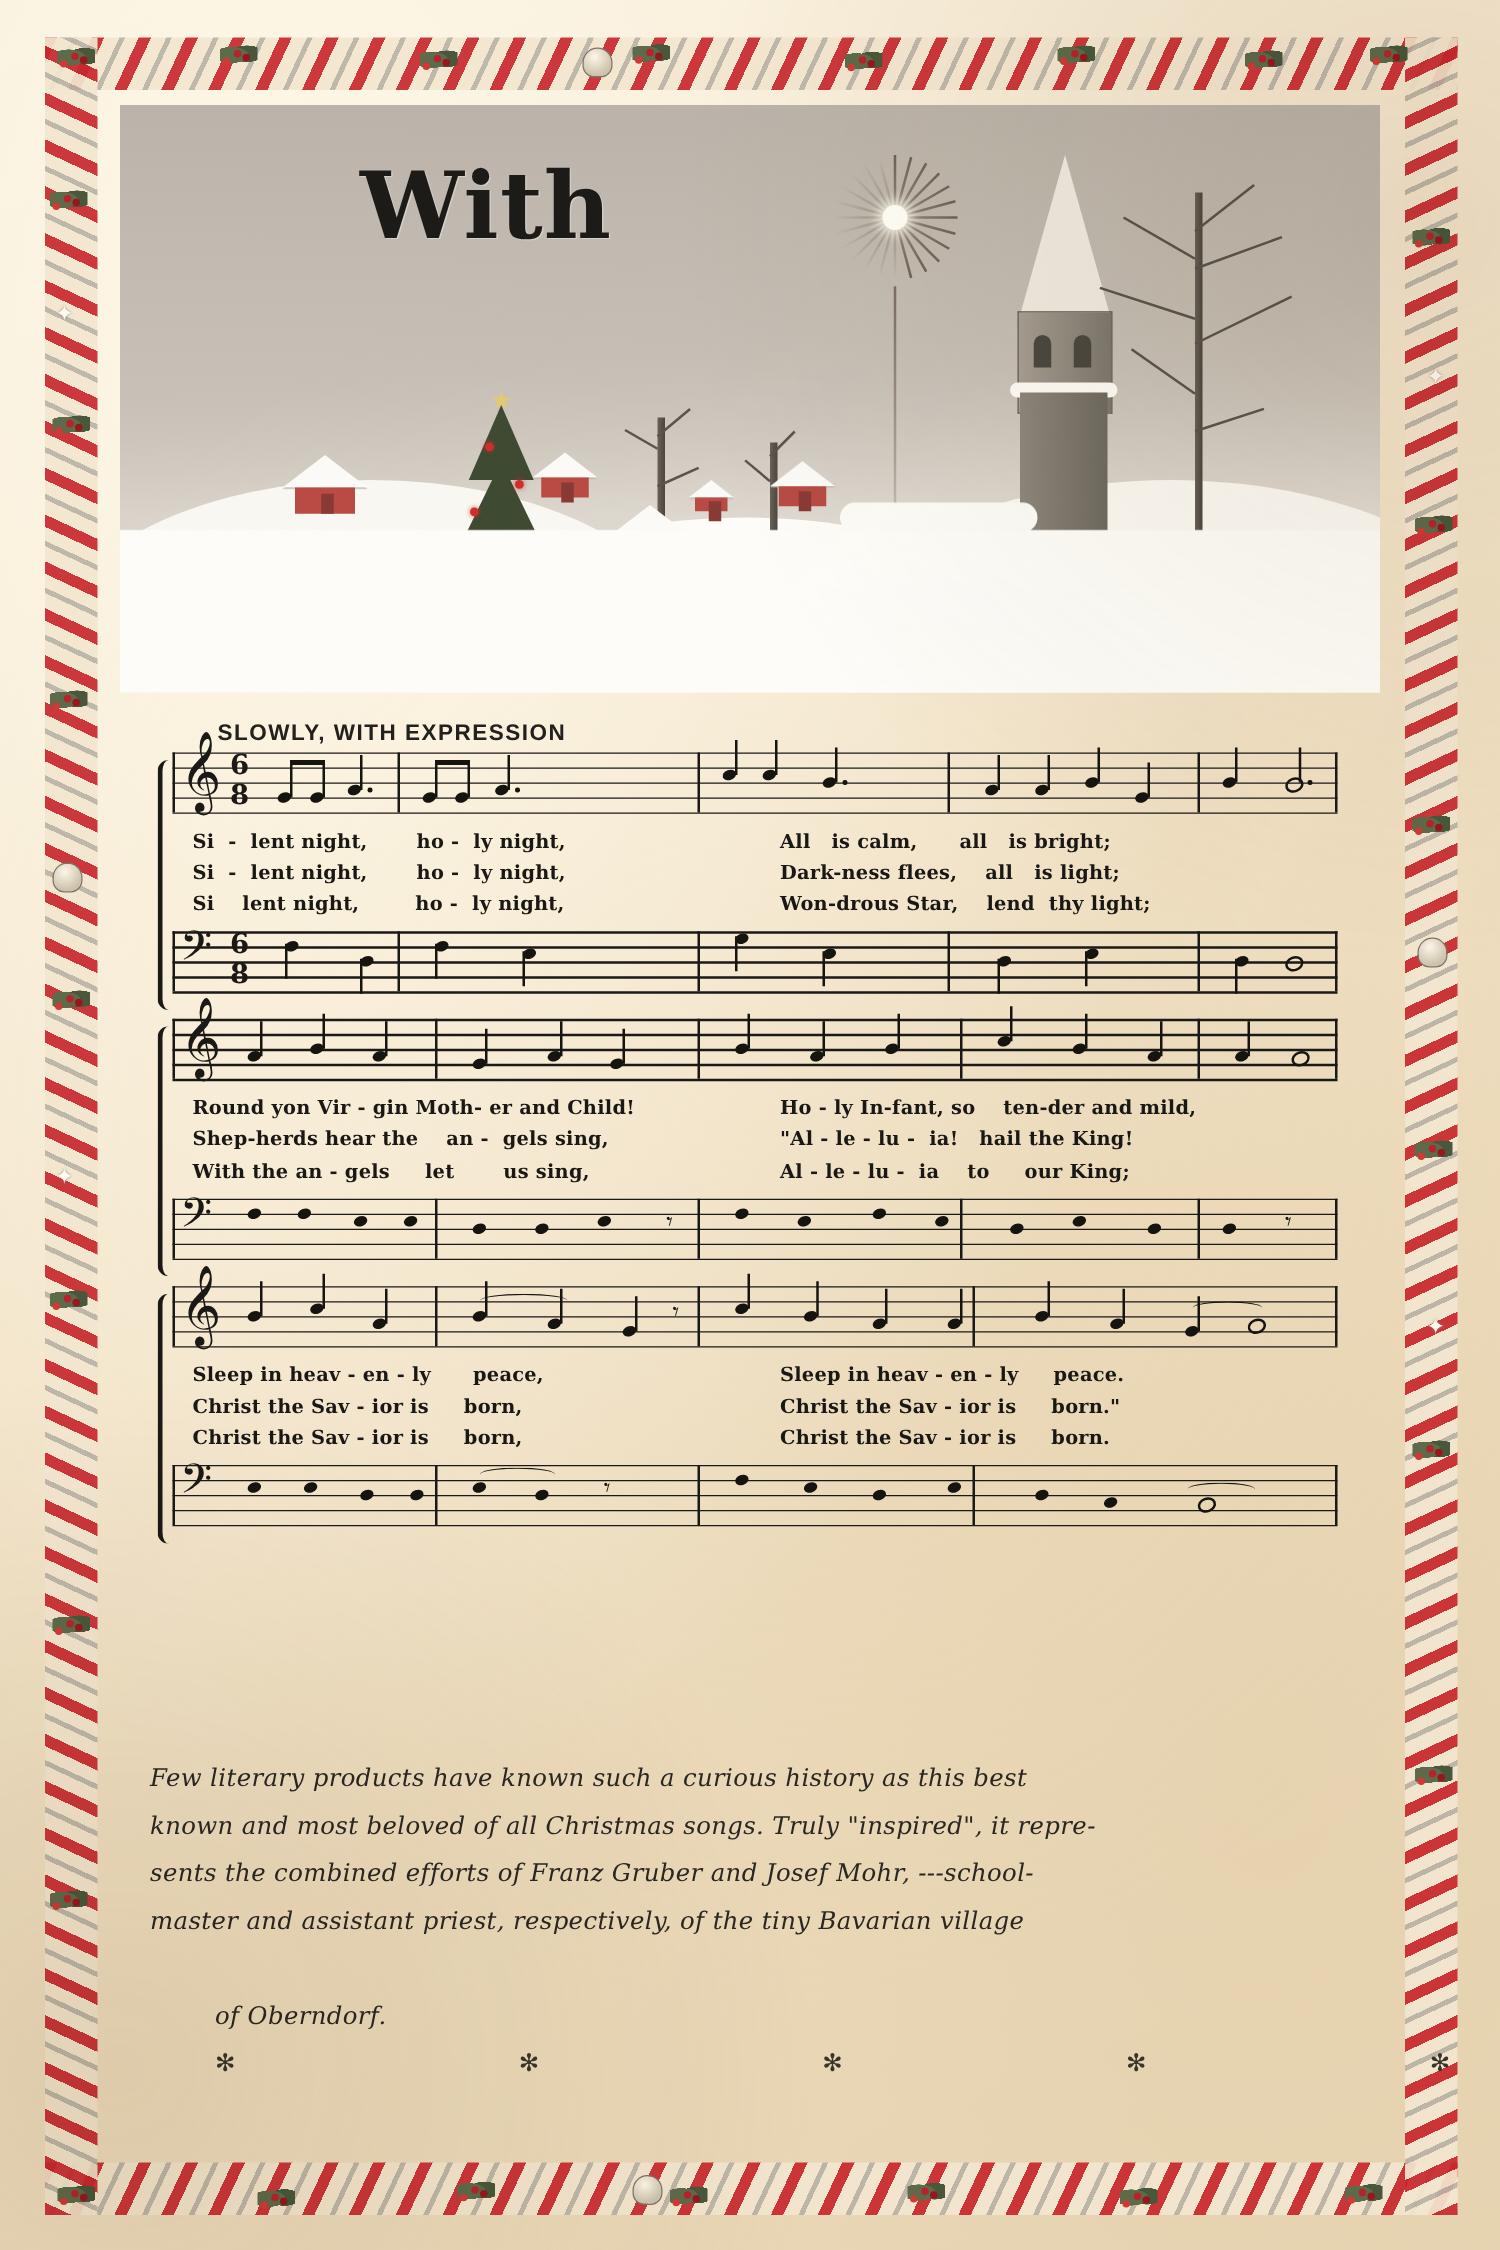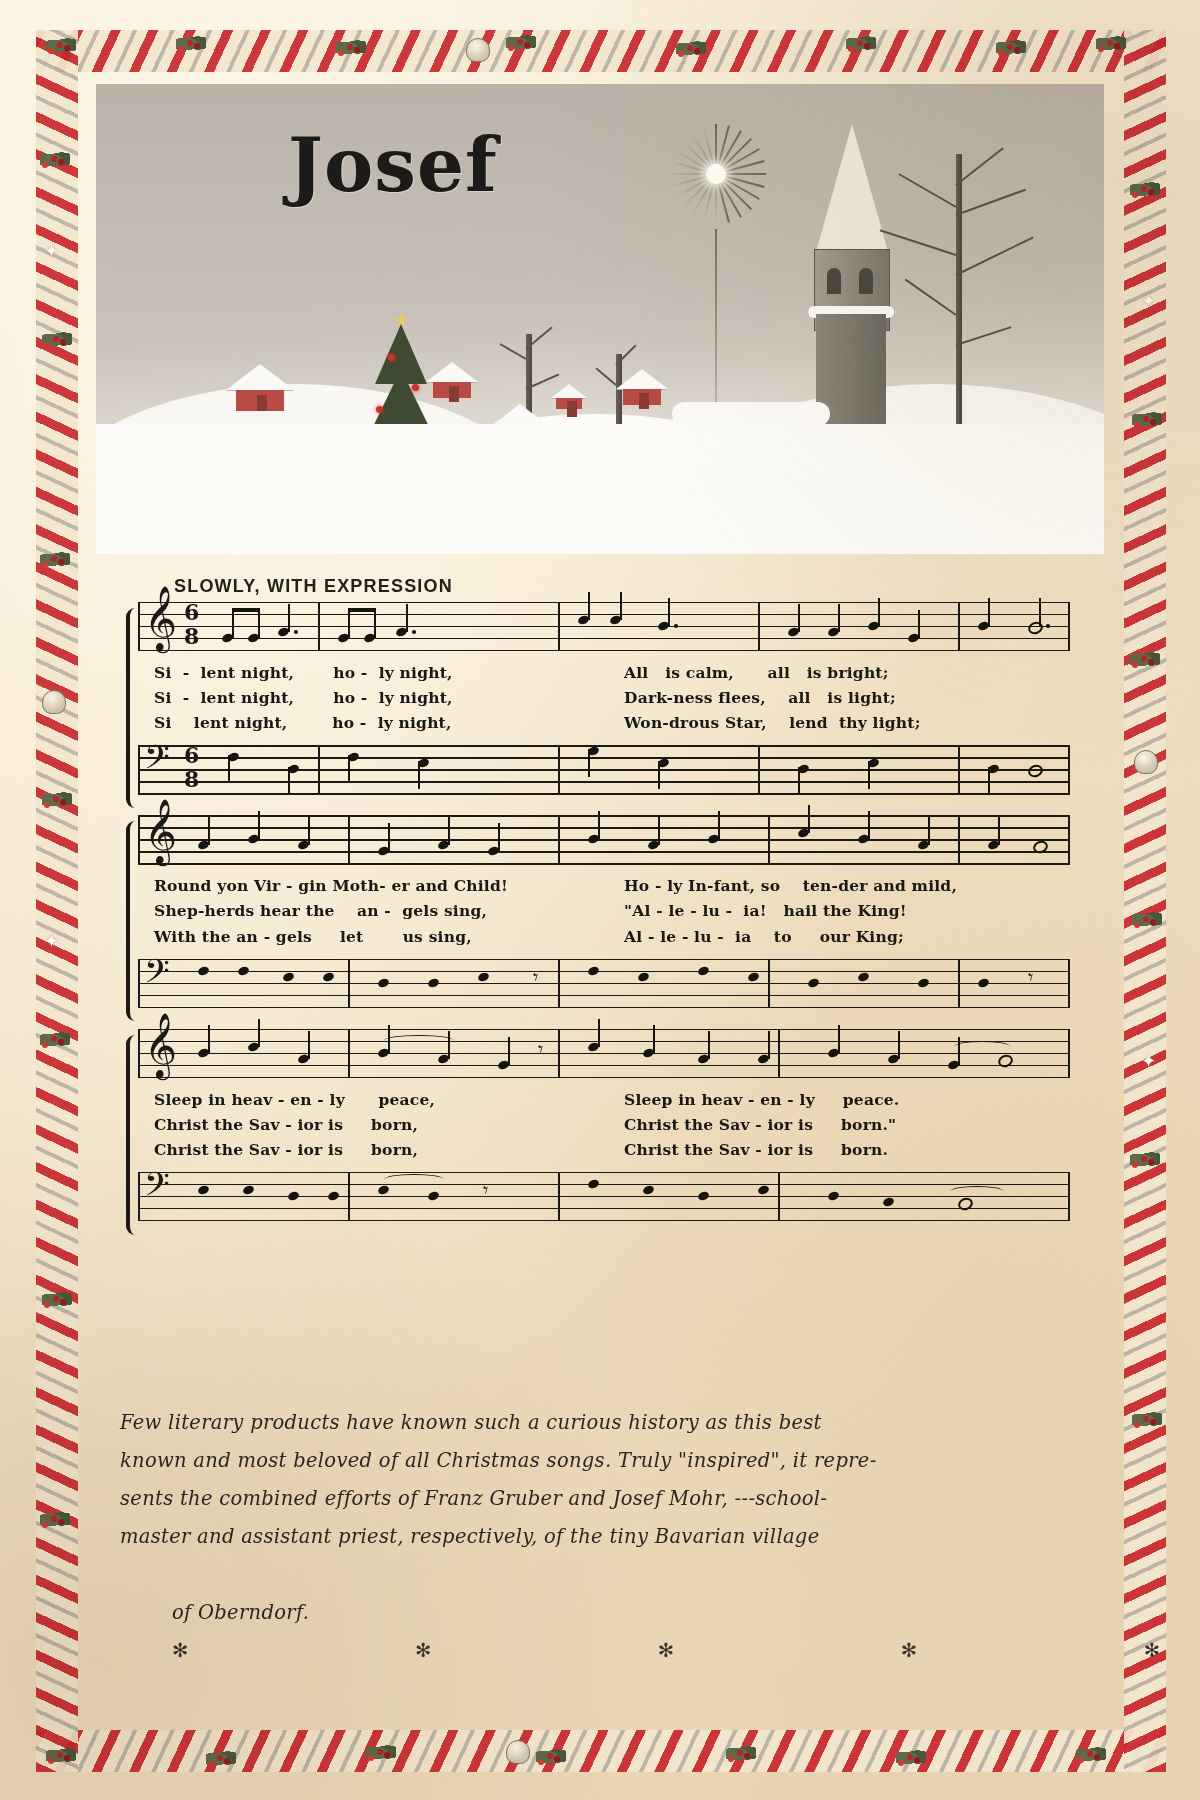--- a/index.html
+++ b/index.html
@@ -584,21 +584,21 @@
           <div class="body" style="background:#9a9184;"></div>
       </div>
       <div class="caroler" style="left:74px;  top:392px;">
         <div class="head"></div>
           <div class="body" style="background:#b9282a;"></div>
       </div>
 
       <div class="snow-floor"></div>
 
       <div class="title-block">
-        <div class="title-word two">Josef</div>
+        <div class="title-word two">With</div>
       </div>
     </div>
 
     <div class="tempo">SLOWLY, WITH EXPRESSION</div>
 
     <div class="score">
 
       <div class="system">
         <div class="brace" style="top:6px; height:200px;"></div>
 

